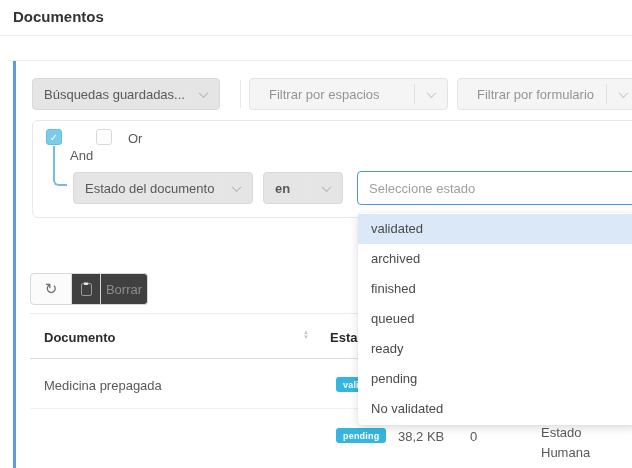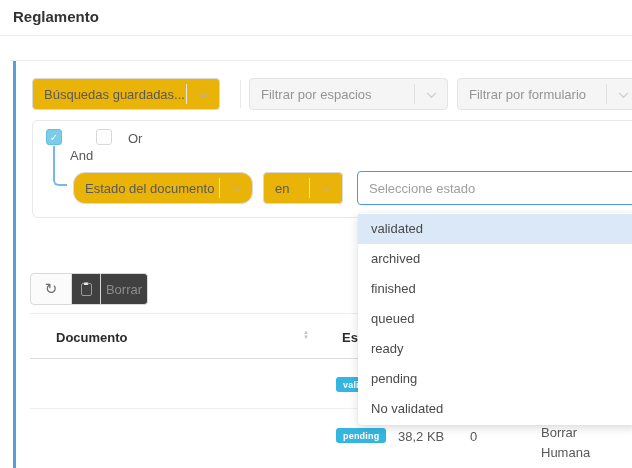--- a/index.html
+++ b/index.html
@@ -13,29 +13,29 @@
   .hline.title-div { left:0; top:35px; width:632px; }
   .hline.panel-top { left:10px; top:60px; width:622px; }
   .hline.toolbar-sep { left:30px; top:313px; width:602px; }
   .hline.header-sep { left:30px; top:358px; width:602px; background:#dcdcdc; }
   .hline.row-sep { left:30px; top:408px; width:602px; background:#f0f0f0; }
   .blue-bar { position:absolute; left:13px; top:61px; width:3px; height:407px; background:var(--panel-edge,#5b9cd9); }
 
   
   .select {
     position:absolute; display:flex; align-items:center; height:32px;
-    background:#eab308; border:1px solid #d9d9d9; border-radius:4px;
+    background:#e5e5e5; border:1px solid #d9d9d9; border-radius:4px;
     font-size:13px; color:#595959; cursor:pointer;
   }
   .select .lbl { flex:1; padding:0 11px; white-space:nowrap; overflow:hidden; }
   .select .sep { width:1px; align-self:stretch; margin:5px 0; background:#e6e6e6; }
   .select .chev { width:32px; display:flex; align-items:center; justify-content:center; }
   .chevron { width:7px; height:7px; border-right:1.5px solid #b3b3b3; border-bottom:1.5px solid #b3b3b3;
              transform:rotate(45deg) translate(-1px,-1px); }
-  .select.disabled { background:#f5f5f5; border-color:#e4e4e4; color:#949494; }
+  .select.disabled { background:#f5f5f5; border-color:#e4e4e4; color:#949494;padding-left:8px; }
   .select.disabled .sep { background:#e0e0e0; }
   .select.disabled .chevron { border-color:#c6c6c6; }
 
   .vsep { position:absolute; left:240px; top:80px; width:1px; height:28px; background:#e8e8e8; }
 
   
   .cond-box { position:absolute; left:32px; top:120px; width:610px; height:98px;
               border:1px solid #e8e8e8; border-radius:6px; }
   .checkbox { position:absolute; width:16px; height:16px; border-radius:3px; border:1px solid #d9d9d9;
               background:#fff; display:flex; align-items:center; justify-content:center;
@@ -68,35 +68,35 @@
   .tbtn { display:flex; align-items:center; justify-content:center; height:32px;
           border:1px solid #d9d9d9; background:#404040; color:#8c8c8c; font-size:13px; cursor:pointer; }
   .tbtn.refresh { width:42px; background:#fbfbfb; border-radius:4px 0 0 4px; color:#6e6e6e; font-size:15px; }
   .tbtn.clip { width:29px; border-left:none; }
   .tbtn.borrar { width:47px; border-left:none; border-radius:0 4px 4px 0; }
   .clip-body { width:11px; height:13px; border:1px solid #949aa0; border-radius:2px; position:relative; }
   .clip-tab { position:absolute; top:-2px; left:50%; transform:translateX(-50%); width:5px; height:3px;
               border:1px solid #949aa0; border-bottom:none; background:#ececec; border-radius:1px 1px 0 0; }
 
   
-  .th { position:absolute; font-size:13px; font-weight:bold; color:#2b2b2b;margin-left:12px; }
+  .th { position:absolute; font-size:13px; font-weight:bold; color:#2b2b2b; }
   .cell { position:absolute; font-size:13px; color:#595959; }
   .sorter { position:absolute; left:303px; top:330px; display:flex; flex-direction:column;
             align-items:center; color:#c4c4c4; cursor:pointer; }
   .sorter span { font-size:6px; line-height:5px; }
   .badge { position:absolute; background:var(--badge,#35b6e0); color:#fff; font-size:9px; font-weight:bold;
            padding:3px 7px 2px; border-radius:3px; letter-spacing:.2px; }
   .space-cell { width:62px; line-height:20px; }
 </style>
 </head>
 <body>
 
 <div class="screen">
 
-  <div class="page-title">Reglamento</div>
+  <div class="page-title">Documentos</div>
   <div class="hline title-div"></div>
 
   <div class="hline panel-top"></div>
   <div class="blue-bar"></div>
 
   <div class="select" style="left:32px; top:78px; width:188px;">
     <span class="lbl">Búsquedas guardadas...</span>
     <span class="sep"></span>
     <span class="chev">
         <span class="chevron"></span>
@@ -120,28 +120,28 @@
 
   <div class="cond-box"></div>
   <div class="checkbox checked" style="left:46px; top:129px;">
     <span>✓</span>
   </div>
   <div class="cb-label" style="left:70px; top:148px;">And</div>
   <div class="checkbox" style="left:96px; top:129px;"></div>
   <div class="cb-label" style="left:128px; top:131px;">Or</div>
   <div class="connector"></div>
 
-  <div class="select" style="left:73px; top:172px; width:180px;border-radius:12px;">
+  <div class="select" style="left:73px; top:172px; width:180px;">
     <span class="lbl">Estado del documento</span>
     <span class="sep"></span>
     <span class="chev">
         <span class="chevron"></span>
       </span>
   </div>
-  <div class="select" style="left:263px; top:172px; width:80px;">
+  <div class="select" style="left:263px; top:172px; width:80px;font-weight:bold;">
     <span class="lbl">en</span>
     <span class="sep"></span>
     <span class="chev">
         <span class="chevron"></span>
       </span>
   </div>
   <input class="value-input" type="text" value="" placeholder="Seleccione estado" style="">
 
   <div class="toolbar">
     <div class="tbtn refresh">
@@ -159,27 +159,28 @@
   <div class="hline toolbar-sep"></div>
 
   <div class="th" style="left:44px; top:330px;">Documento</div>
   <div class="sorter">
     <span>▲</span>
     <span>▼</span>
   </div>
   <div class="th" style="left:330px; top:330px;">Estado</div>
   <div class="hline header-sep"></div>
 
+  <div class="cell" style="left:44px; top:378px;">Medicina prepagada</div>
   <div class="badge" style="left:336px; top:377px;">validated</div>
   <div class="hline row-sep"></div>
 
   <div class="badge" style="left:336px; top:428px;">pending</div>
   <div class="cell" style="left:398px; top:429px;">38,2 KB</div>
   <div class="cell" style="left:470px; top:429px;">0</div>
-  <div class="cell space-cell" style="left:541px; top:423px;">Borrar Humana</div>
+  <div class="cell space-cell" style="left:541px; top:423px;">Estado Humana</div>
 
   <div class="dropdown">
     <div class="option highlight">validated</div>
     <div class="option">archived</div>
     <div class="option">finished</div>
     <div class="option">queued</div>
     <div class="option">ready</div>
     <div class="option">pending</div>
     <div class="option">No validated</div>
   </div>

